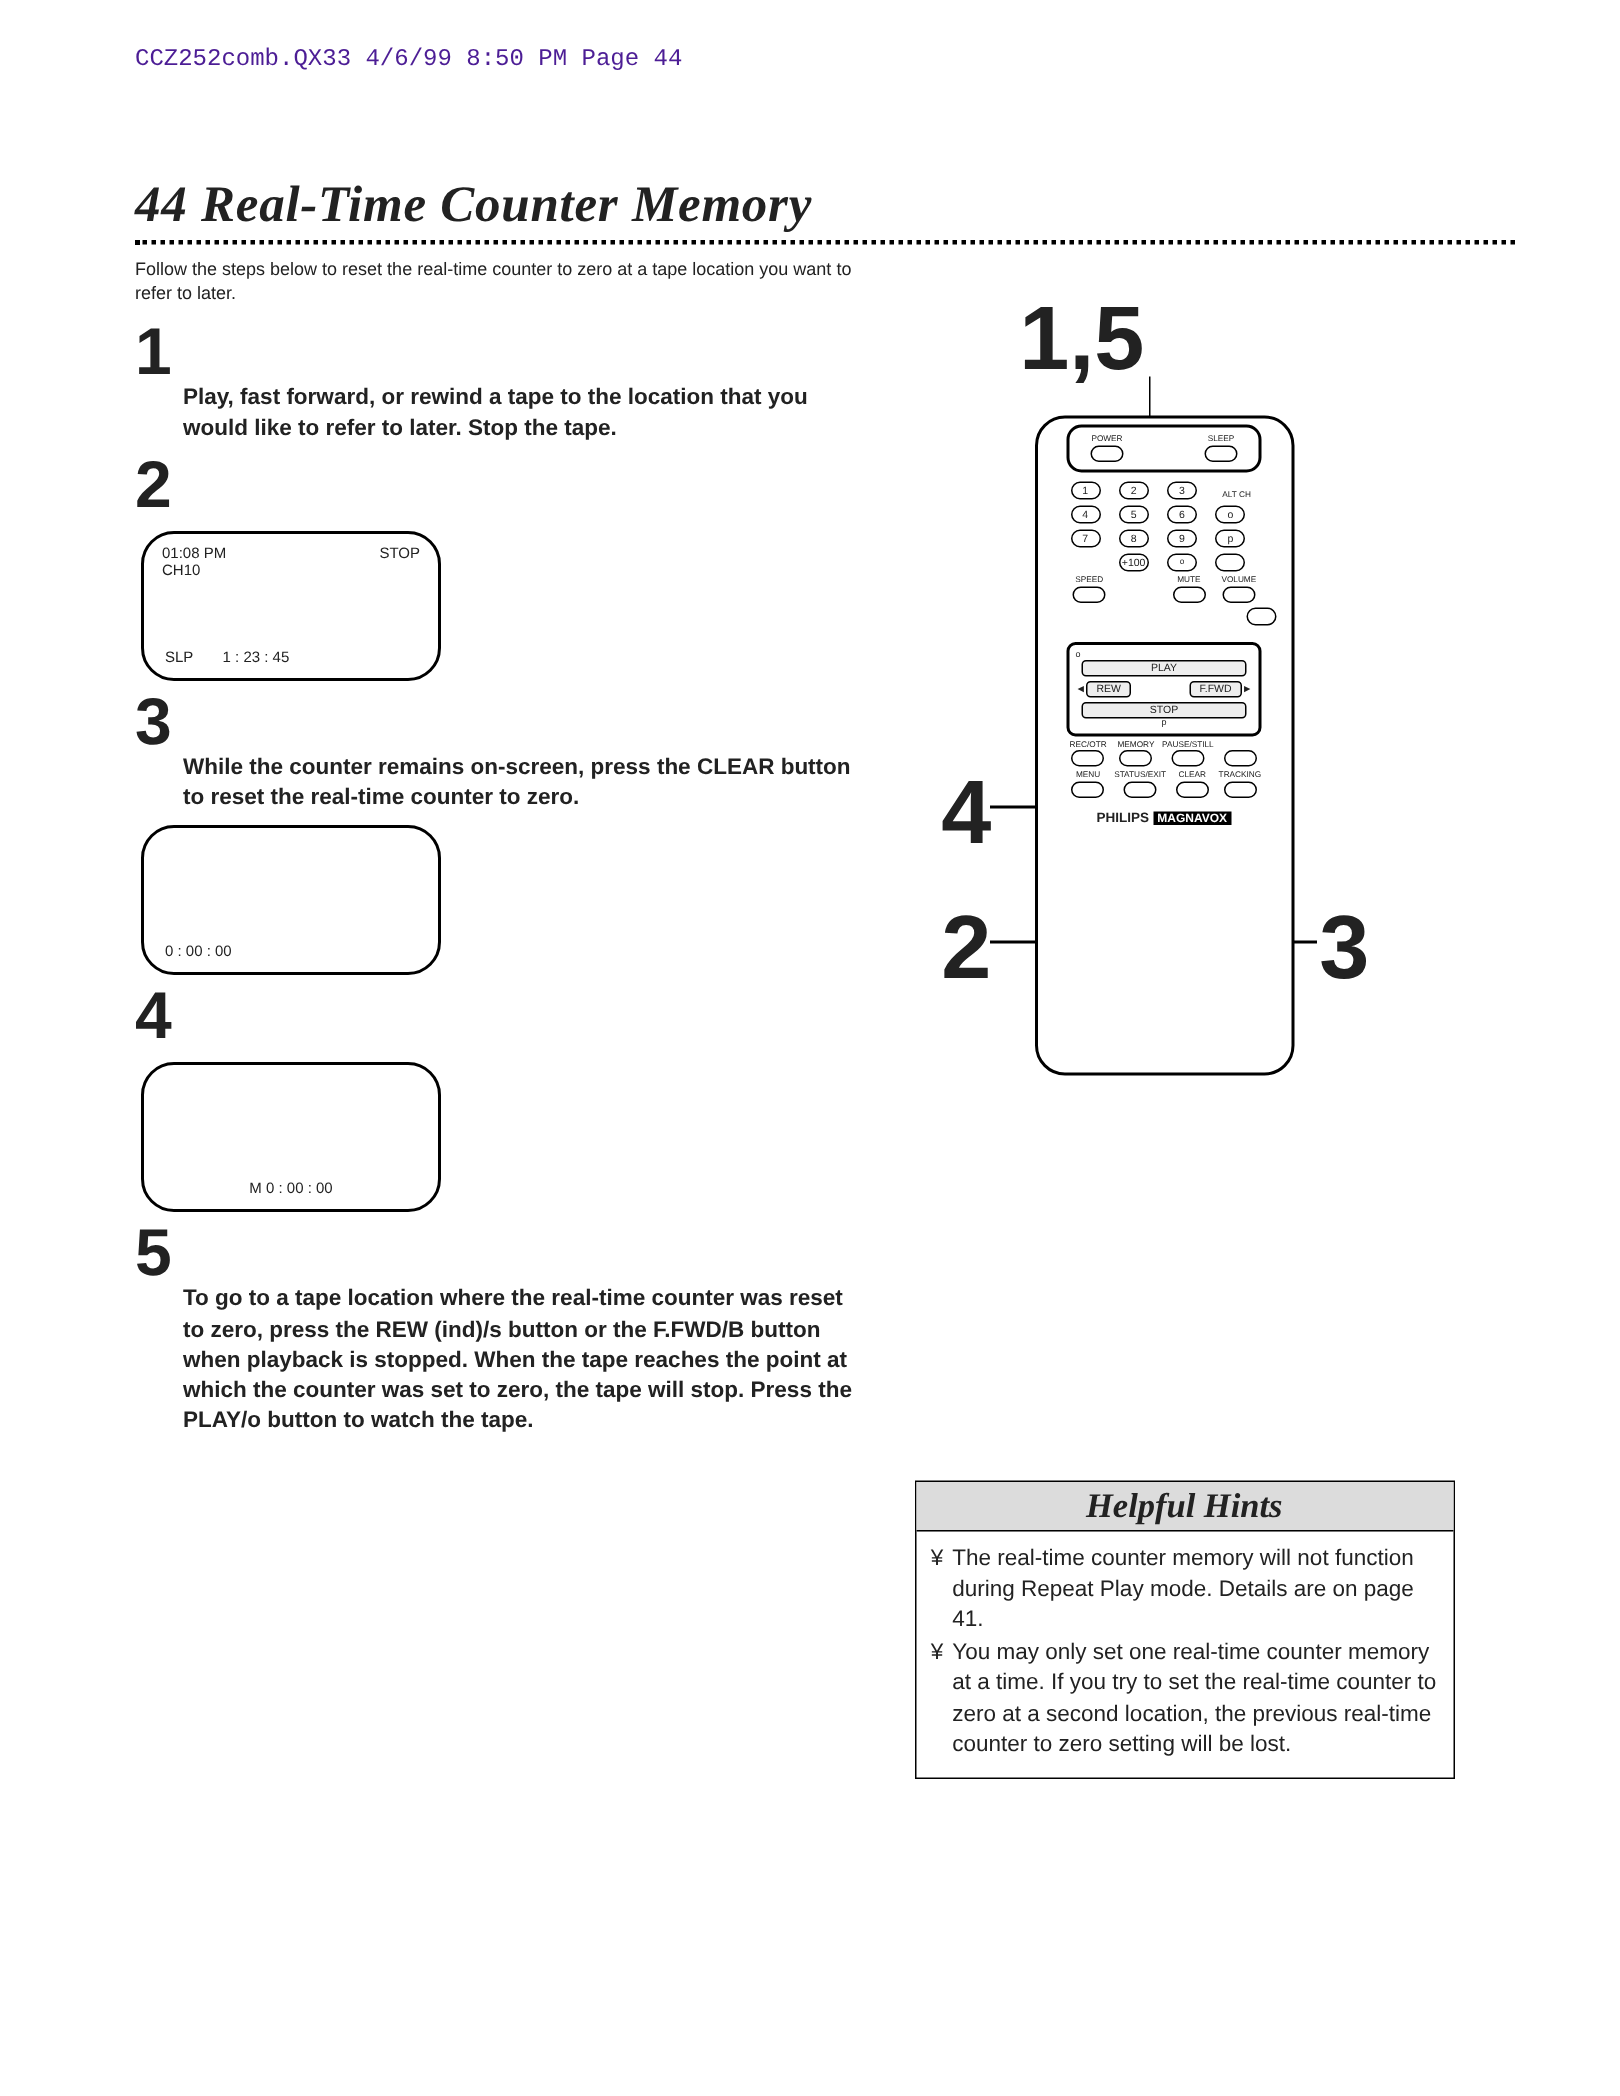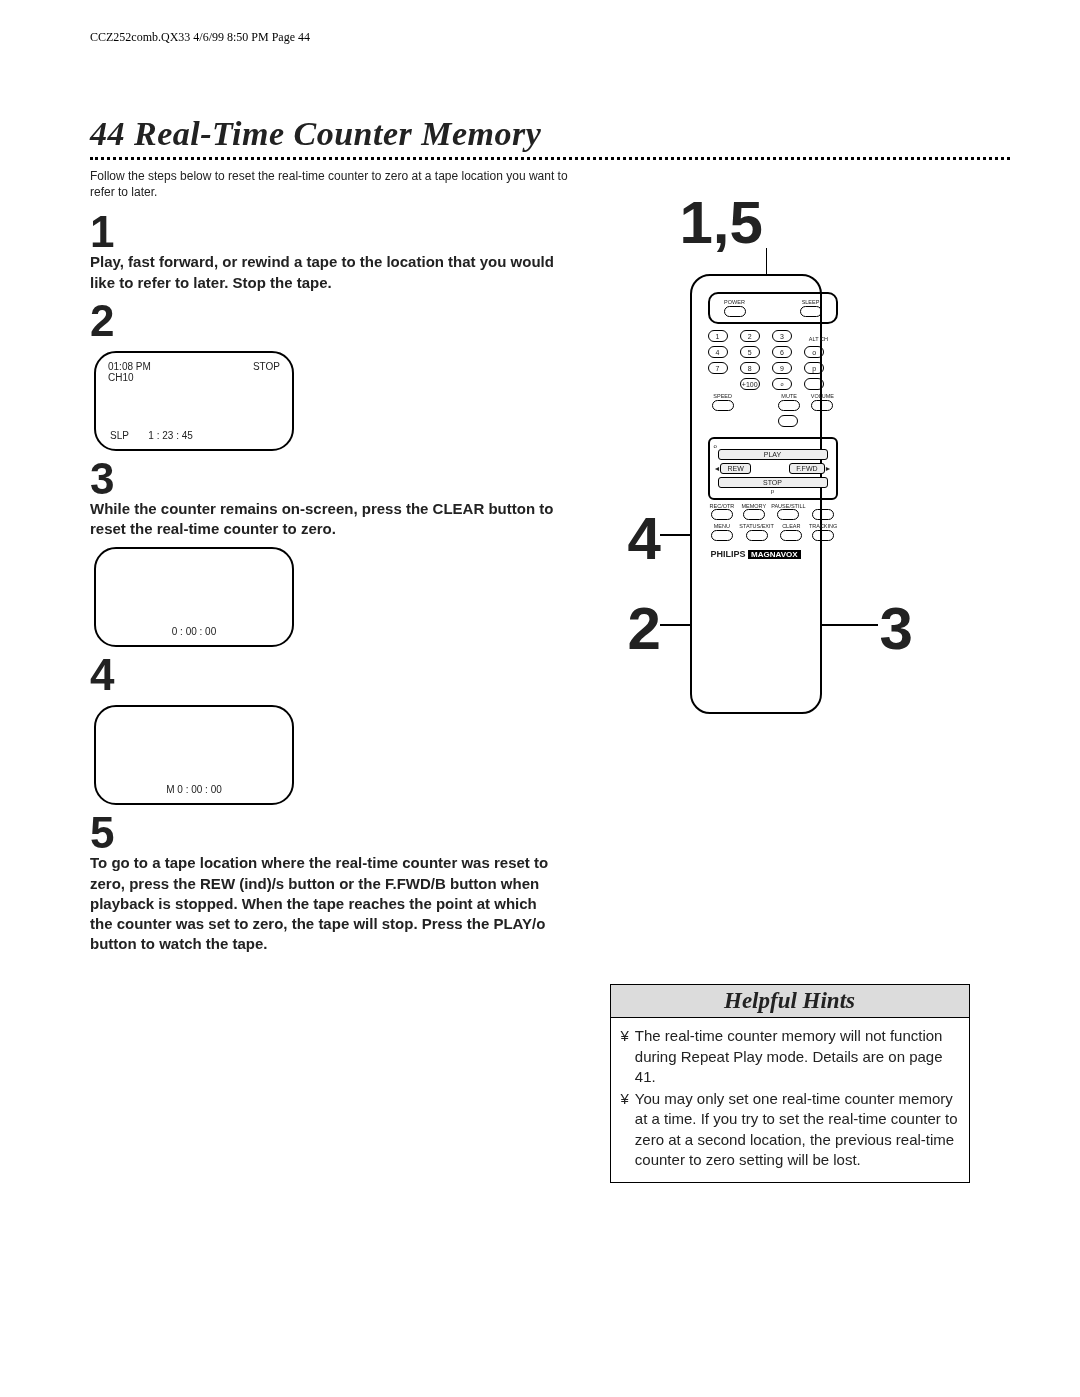--- a/index.html
+++ b/index.html
@@ -5,23 +5,23 @@
   * { box-sizing: border-box; margin: 0; padding: 0; }
   body {
     font-family: Arial, Helvetica, sans-serif;
     background: #fff;
     width: 1080px;
     margin: 0 auto;
     padding: 30px 70px 40px 90px;
     color: #222;
   }
   .header-info {
-    font-size: 12px;
-    color: #000000;
-    font-family: Liberation Serif, serif;
+    font-size: 16px;
+    color: #4c1d95;
+    font-family: Liberation Mono, monospace;
     margin-bottom: 70px;
   }
   h1.page-title {
     font-family: "Times New Roman", serif;
     font-style: italic;
     font-weight: bold;
     font-size: 34px;
     margin-bottom: 4px;
     letter-spacing: 0.5px;
   }
@@ -46,20 +46,21 @@
     font-weight: 900;
     font-size: 44px;
     line-height: 1;
     margin-top: 6px;
   }
   .step-text {
     font-size: 15px;
     line-height: 1.35;
     margin-top: -2px;
     max-width: 470px;
+    margin-left: 32px;
   }
   .step-text b { font-weight: 700; }
   .screen {
     border: 2px solid #000;
     border-radius: 22px;
     width: 200px;
     height: 100px;
     margin: 8px 0 0 4px;
     padding: 8px 12px;
     font-family: Arial, Helvetica, sans-serif;
@@ -76,26 +77,26 @@
   .remote-wrap { position: relative; height: 560px; margin-top: -10px; }
   .big-callout {
     font-weight: 900;
     font-size: 60px;
     position: absolute;
   }
   .remote {
     position: absolute;
     left: 80px;
     top: 80px;
-    width: 132px;
+    width: 173px;
     height: 440px;
     border: 2px solid #000;
     border-radius: 20px;
     background: #fff;
-    padding: 16px;
+    padding: 4px;
   }
   .remote .screen-top {
     width: 130px;
     height: 32px;
     border: 2px solid #000;
     border-radius: 10px;
     margin: 0 auto 6px;
     display: flex;
     align-items: center;
     padding: 0 6px;
@@ -156,21 +157,21 @@
         <span>01:08 PM</span>
         <span>STOP</span>
       </div>
       <div>CH10</div>
       <div class="bottom"><span>SLP</span>&nbsp;&nbsp;&nbsp;&nbsp;&nbsp;&nbsp;&nbsp;<span>1 : 23 : 45</span></div>
     </div>
 
     <div class="step-num">3</div>
     <p class="step-text"><b>While the counter remains on-screen, press the CLEAR button to reset the real-time counter to zero.</b></p>
     <div class="screen">
-      <div class="bottom" style="text-align:center;">0 : 00 : 00</div>
+      <div class="bottom" style="">0 : 00 : 00</div>
     </div>
 
     <div class="step-num">4</div>
     <div class="screen">
       <div class="bottom" style="text-align:center;">M  0 : 00 : 00</div>
     </div>
 
     <div class="step-num">5</div>
     <p class="step-text"><b>To go to a tape location where the real-time counter was reset to zero, press the REW (ind)/s  button or the F.FWD/B  button when playback is stopped. When the tape reaches the point at which the counter was set to zero, the tape will stop. Press the PLAY/o  button to watch the tape.</b></p>
 

